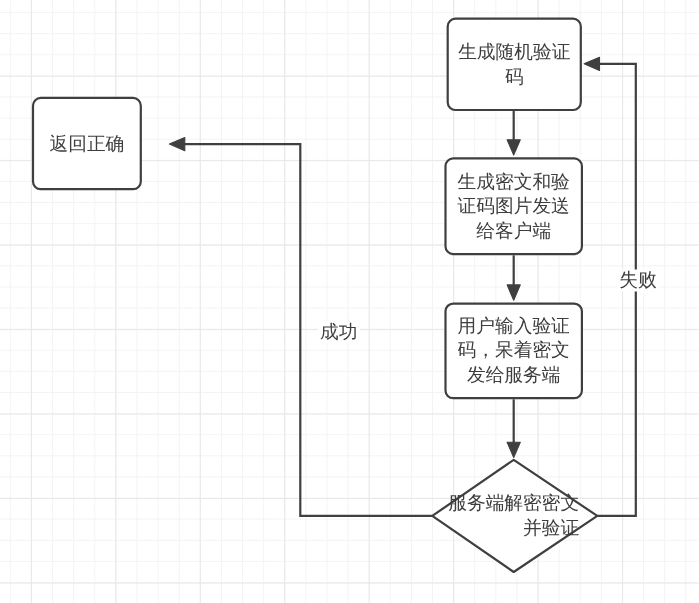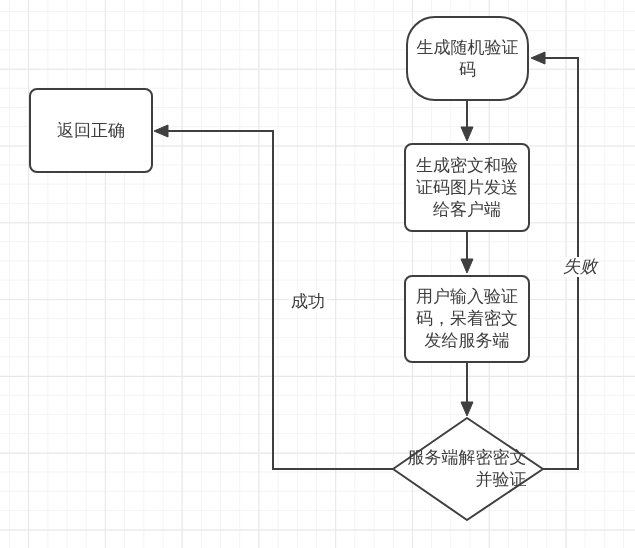--- a/index.html
+++ b/index.html
@@ -116,41 +116,41 @@
     </g>
 
     <g>
       <polyline class="wire" points="393,469 273,469 273,131 167,131"></polyline>
       <polygon class="head" points="154,131 168,125 168,137"></polygon>
     </g>
 
     <polygon class="diamond" points="467,418 543,469 467,520 393,469"></polygon>
   </svg>
 
-  <div class="node" style="left:406px; top:16px; width:123px; height:85px;border-radius:29px;">
+  <div class="node" style="left:406px; top:16px; width:123px; height:85px;">
     <span class="node-label">生成随机验证
 码</span>
   </div>
 
   <div class="node" style="left:404px; top:143px; width:126px; height:89px;">
     <span class="node-label">生成密文和验
 证码图片发送
 给客户端</span>
   </div>
 
   <div class="node" style="left:404px; top:275px; width:126px; height:88px;">
     <span class="node-label">用户输入验证
 码，呆着密文
 发给服务端</span>
   </div>
 
-  <div class="node" style="left:29px; top:88px; width:124px; height:85px;">
+  <div class="node" style="left:29px; top:88px; width:100px; height:85px;">
     <span class="node-label">返回正确</span>
   </div>
 
   <div class="diamond-label">服务端解密密文
 并验证</div>
 
   <div class="free-label" style="left:257px; top:292px; width:36px;margin-left:32px;">成功</div>
 
-  <div class="free-label" style="left:561px; top:257px; width:36px;font-style:italic;">失败</div>
+  <div class="free-label" style="left:561px; top:245px; width:36px;">失败</div>
 
 </div>
 
 </body></html>

